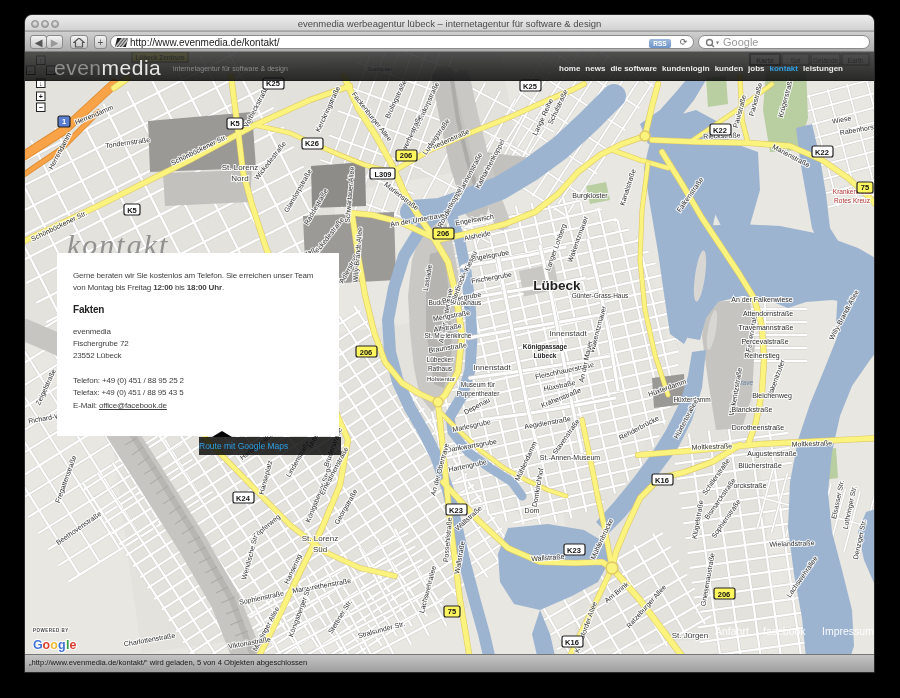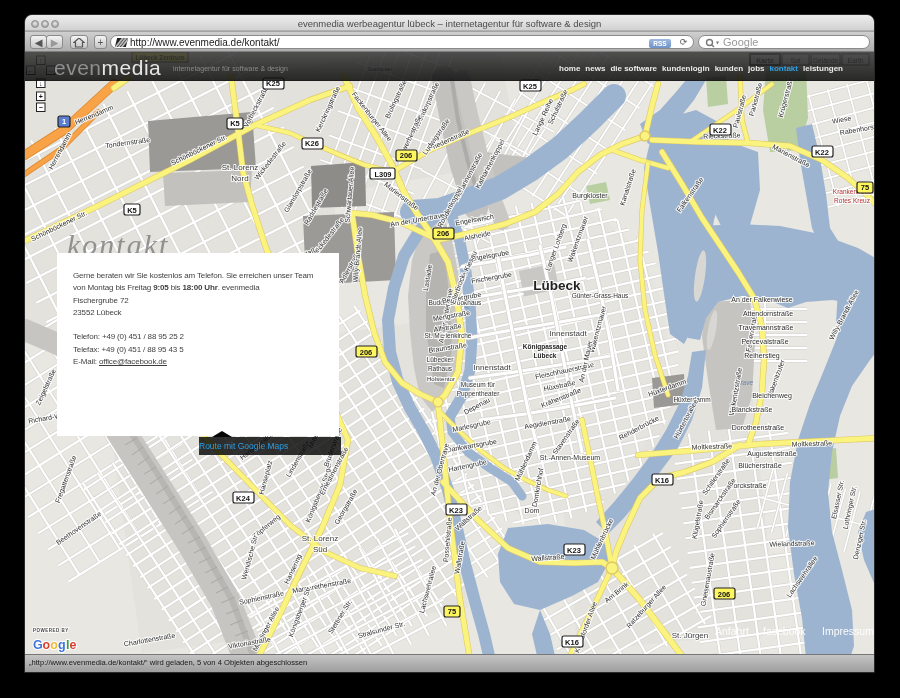--- a/index.html
+++ b/index.html
@@ -501,20 +501,21 @@
 <text x="797" y="583" style="font-size:10.5px" fill="#ffffff" text-anchor="start" opacity="0.95">Impressum</text>
       </svg>
   <div id="navbar">
    <div id="logo">even<b>media</b></div>
    <div id="slogan">internetagentur für software &amp; design</div>
    <div id="menu"><span>home</span><span>news</span><span>die software</span><span>kundenlogin</span><span>kunden</span><span>jobs</span><span class="act">kontakt</span><span>leistungen</span></div>
   </div>
   <div id="kscript">kontakt</div>
   <div id="kbox">
         <div class="inner">
-    Gerne beraten wir Sie kostenlos am Telefon. Sie erreichen unser Team von Montag bis Freitag <b>9:05</b> bis <b>18:00 Uhr</b>.
+    Gerne beraten wir Sie kostenlos am Telefon. Sie erreichen unser Team von Montag bis Freitag <b>12:00</b> bis <b>18:00 Uhr</b>.
+    <div id="fakten"><b>Fakten</b></div>
     evenmedia<br>Fischergrube 72<br>23552 Lübeck<br><br>
     Telefon: +49 (0) 451 / 88 95 25 2<br>Telefax: +49 (0) 451 / 88 95 43 5<br>E-Mail: <u>office@facebook.de</u>
   </div>
       </div>
   <div id="routebtn">Route mit Google Maps</div>
  </div>
  <div id="statusbar">„http://www.evenmedia.de/kontakt/“ wird geladen, 5 von 4 Objekten abgeschlossen</div>
 </div>
 </body></html>

